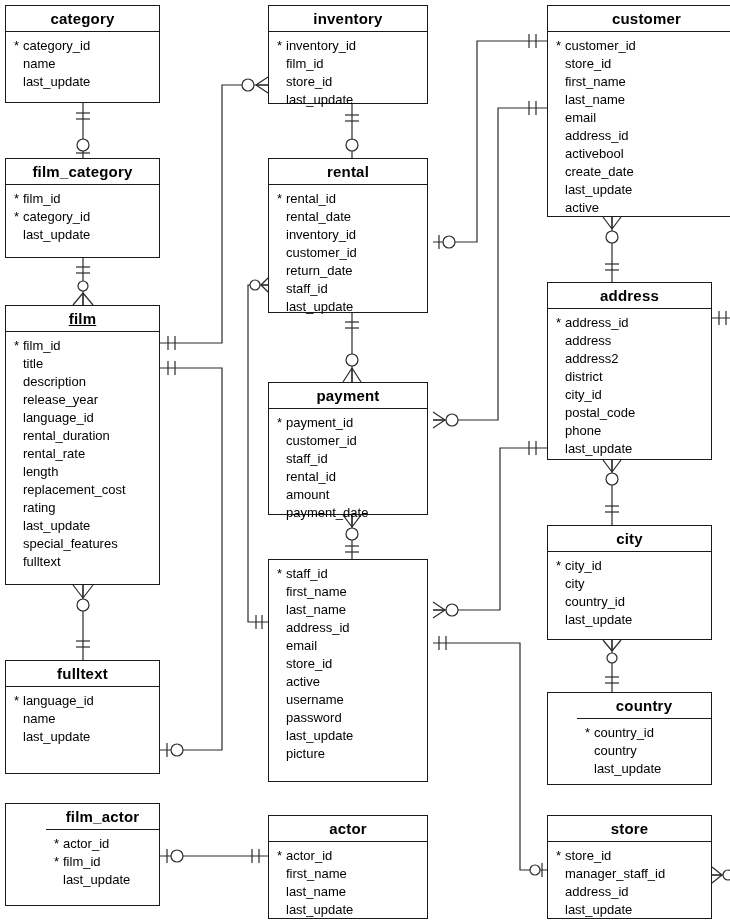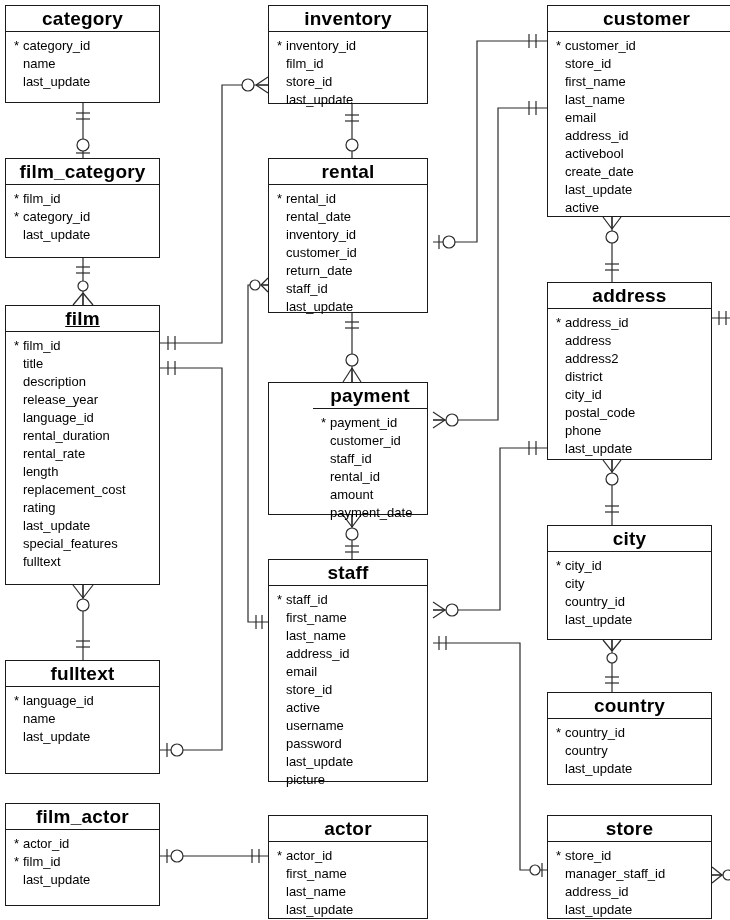--- a/index.html
+++ b/index.html
@@ -1,20 +1,20 @@
 <!DOCTYPE html>
 <html><head>
 <meta charset="utf-8">
 <style>
   html,body{margin:0;padding:0;background:#fff;}
   #canvas{position:relative;width:730px;height:920px;background:#ffffff;overflow:hidden;
           font-family:"Liberation Sans","DejaVu Sans",sans-serif;}
   #wires{position:absolute;left:0;top:0;z-index:1;}
   .tbl{position:absolute;background:#ffffff;border:1.5px solid #1a1a1a;box-sizing:border-box;z-index:2;}
-  .tbl-title{height:25px;line-height:25px;text-align:center;font-weight:bold;font-size:19px;
+  .tbl-title{height:25px;line-height:25px;text-align:center;font-weight:bold;font-size:15px;
              color:#000;border-bottom:1.5px solid #1a1a1a;letter-spacing:0.2px;}
   .tbl-fields{padding-top:5px;}
   .row{height:18px;line-height:18px;font-size:13px;color:#000;padding-left:8px;white-space:nowrap;}
   .star{display:inline-block;width:9px;font-size:13px;}
   .fname{display:inline-block;}
 </style>
 </head>
 <body>
 
 <div id="canvas">
@@ -204,21 +204,21 @@
       </div>
     </div>
     <div class="tbl" style="left: 5px; top: 660px; width: 155px; height: 114px;">
       <div class="tbl-title">fulltext</div>
       <div class="tbl-fields">
         <div class="row"><span class="star">*</span><span class="fname">language_id</span></div>
         <div class="row"><span class="star"></span><span class="fname">name</span></div>
         <div class="row"><span class="star"></span><span class="fname">last_update</span></div>
       </div>
     </div>
-    <div class="tbl" style="left: 5px; top: 803px; width: 155px; height: 103px;">
+    <div class="tbl" style="left: 5px; top: 803px; width: 155px; height: 103px; padding-left: 40px;">
       <div class="tbl-title">film_actor</div>
       <div class="tbl-fields">
         <div class="row"><span class="star">*</span><span class="fname">actor_id</span></div>
         <div class="row"><span class="star">*</span><span class="fname">film_id</span></div>
         <div class="row"><span class="star"></span><span class="fname">last_update</span></div>
       </div>
     </div>
     <div class="tbl" style="left: 268px; top: 5px; width: 160px; height: 99px;">
       <div class="tbl-title">inventory</div>
       <div class="tbl-fields">
@@ -233,33 +233,32 @@
       <div class="tbl-fields">
         <div class="row"><span class="star">*</span><span class="fname">rental_id</span></div>
         <div class="row"><span class="star"></span><span class="fname">rental_date</span></div>
         <div class="row"><span class="star"></span><span class="fname">inventory_id</span></div>
         <div class="row"><span class="star"></span><span class="fname">customer_id</span></div>
         <div class="row"><span class="star"></span><span class="fname">return_date</span></div>
         <div class="row"><span class="star"></span><span class="fname">staff_id</span></div>
         <div class="row"><span class="star"></span><span class="fname">last_update</span></div>
       </div>
     </div>
-    <div class="tbl" style="left: 268px; top: 382px; width: 160px; height: 133px; padding-left: 44px;">
+    <div class="tbl" style="left: 268px; top: 382px; width: 160px; height: 133px;">
       <div class="tbl-title">payment</div>
       <div class="tbl-fields">
         <div class="row"><span class="star">*</span><span class="fname">payment_id</span></div>
         <div class="row"><span class="star"></span><span class="fname">customer_id</span></div>
         <div class="row"><span class="star"></span><span class="fname">staff_id</span></div>
         <div class="row"><span class="star"></span><span class="fname">rental_id</span></div>
         <div class="row"><span class="star"></span><span class="fname">amount</span></div>
         <div class="row"><span class="star"></span><span class="fname">payment_date</span></div>
       </div>
     </div>
     <div class="tbl" style="left: 268px; top: 559px; width: 160px; height: 223px;">
-      <div class="tbl-title">staff</div>
       <div class="tbl-fields">
         <div class="row"><span class="star">*</span><span class="fname">staff_id</span></div>
         <div class="row"><span class="star"></span><span class="fname">first_name</span></div>
         <div class="row"><span class="star"></span><span class="fname">last_name</span></div>
         <div class="row"><span class="star"></span><span class="fname">address_id</span></div>
         <div class="row"><span class="star"></span><span class="fname">email</span></div>
         <div class="row"><span class="star"></span><span class="fname">store_id</span></div>
         <div class="row"><span class="star"></span><span class="fname">active</span></div>
         <div class="row"><span class="star"></span><span class="fname">username</span></div>
         <div class="row"><span class="star"></span><span class="fname">password</span></div>
@@ -306,21 +305,21 @@
     </div>
     <div class="tbl" style="left: 547px; top: 525px; width: 165px; height: 115px;">
       <div class="tbl-title">city</div>
       <div class="tbl-fields">
         <div class="row"><span class="star">*</span><span class="fname">city_id</span></div>
         <div class="row"><span class="star"></span><span class="fname">city</span></div>
         <div class="row"><span class="star"></span><span class="fname">country_id</span></div>
         <div class="row"><span class="star"></span><span class="fname">last_update</span></div>
       </div>
     </div>
-    <div class="tbl" style="left: 547px; top: 692px; width: 165px; height: 93px;">
+    <div class="tbl" style="left: 547px; top: 692px; width: 165px; height: 93px; padding-left: 29px;">
       <div class="tbl-title">country</div>
       <div class="tbl-fields">
         <div class="row"><span class="star">*</span><span class="fname">country_id</span></div>
         <div class="row"><span class="star"></span><span class="fname">country</span></div>
         <div class="row"><span class="star"></span><span class="fname">last_update</span></div>
       </div>
     </div>
     <div class="tbl" style="left: 547px; top: 815px; width: 165px; height: 104px;">
       <div class="tbl-title">store</div>
       <div class="tbl-fields">

